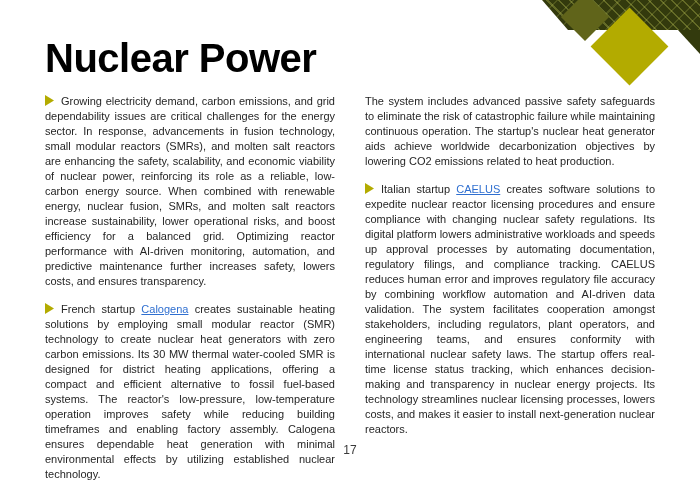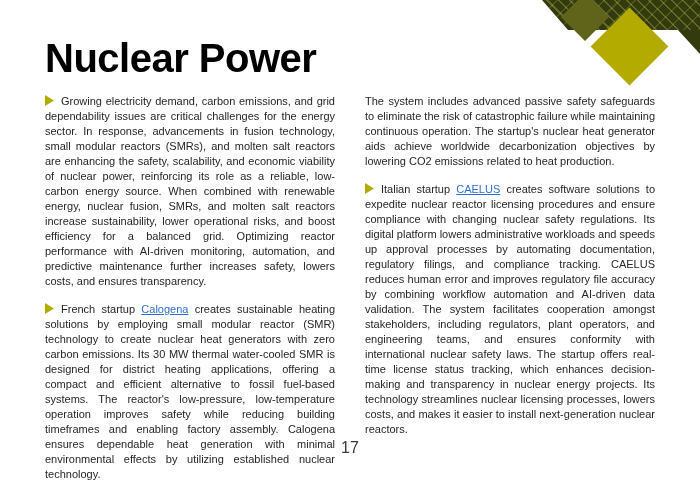--- a/index.html
+++ b/index.html
@@ -74,21 +74,21 @@
     clip-path:polygon(0 0, 100% 50%, 0 100%);
   }
   .link {
     color:var(--link, #2f6fd0);
     cursor:pointer;
   }
   .page-number {
     position:absolute;
     left:0; right:0; bottom:38px;
     text-align:center;
-    font-size:16px;
+    font-size:12px;
     color:#3a3a3a;
   }
 </style>
 </head>
 <body>
 
 <div class="page">
 
   <div class="deco-band"></div>
   <div class="deco-tail"></div>

